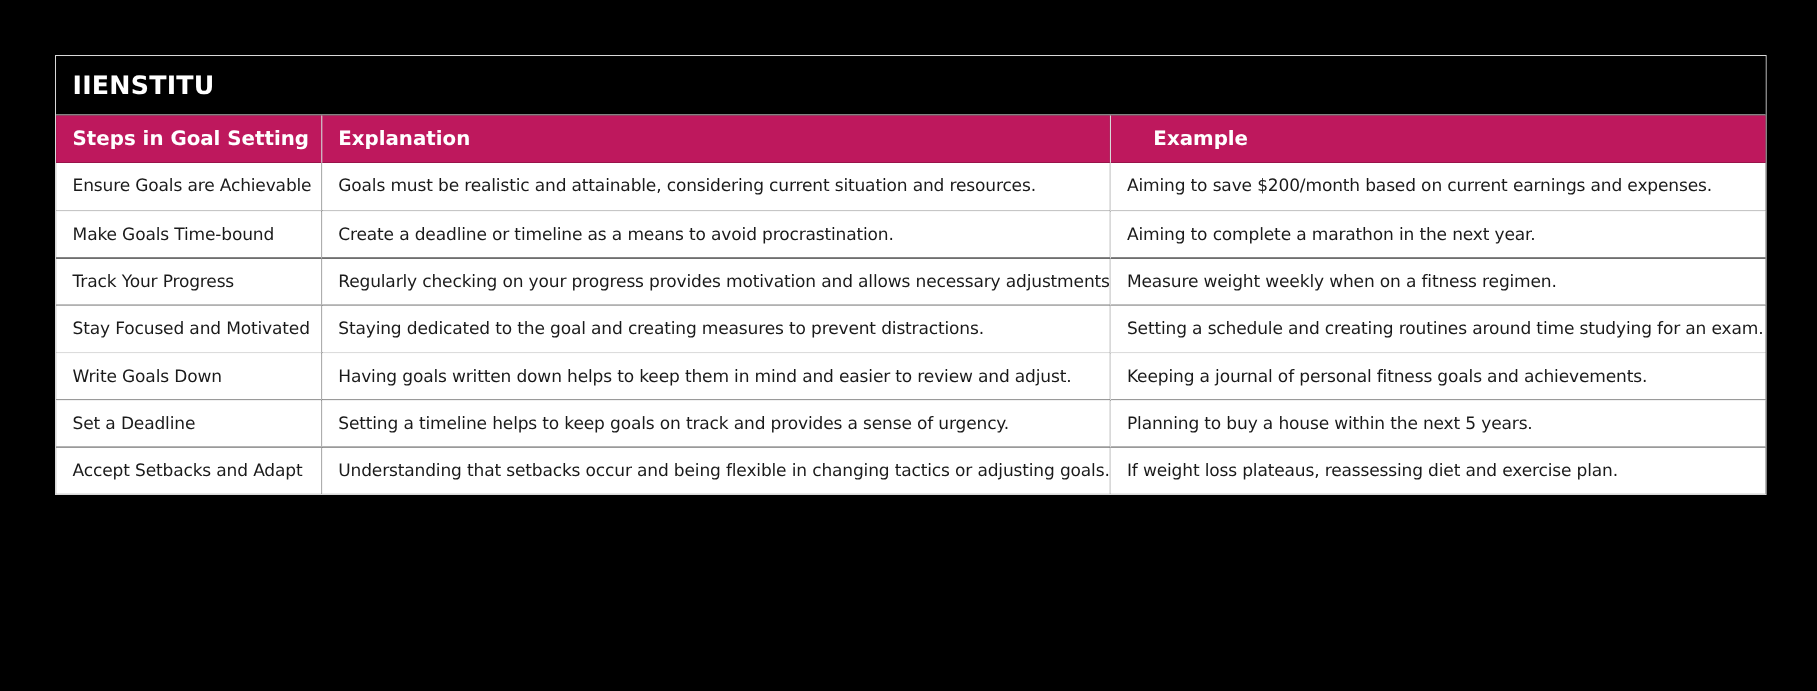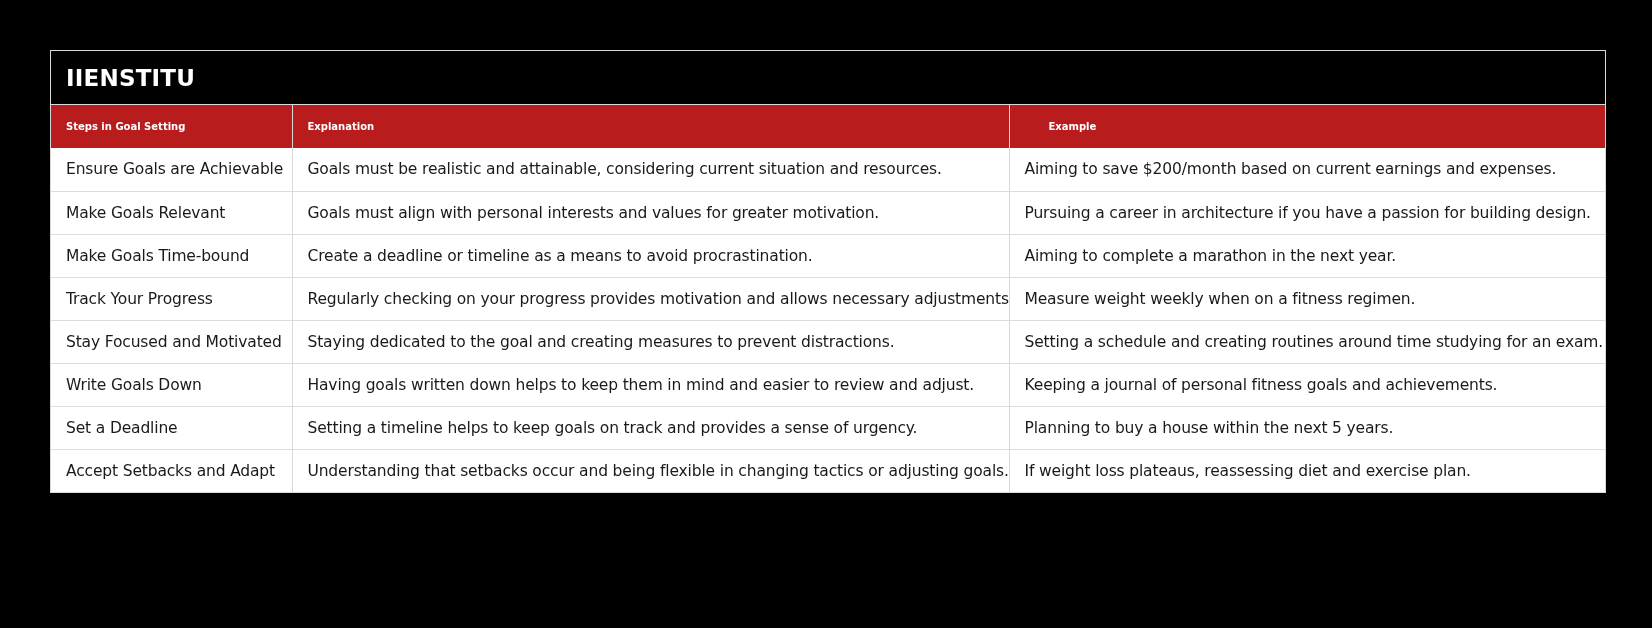--- a/index.html
+++ b/index.html
@@ -33,24 +33,24 @@
   }
   table {
     width: 100%;
     border-collapse: collapse;
     table-layout: fixed;
   }
   col.c1 { width: 241px; }
   col.c2 { width: 717px; }
   col.c3 { width: auto; }
   th {
-    background: #b91c1c;
+    background: #be185d;
     color: #fff;
     font-weight: bold;
-    font-size: 10px;
+    font-size: 18px;
     text-align: left;
     height: 43px;
     padding: 0 0 0 15px;
     border-right: 1px solid #d9d9d9;
     box-sizing: border-box;
     white-space: nowrap;
   }
   th:last-child { border-right: none; padding-left: 39px; }
   td {
     background: #fff;
@@ -86,25 +86,20 @@
         <th>Example</th>
       </tr>
     </thead>
     <tbody>
       <tr>
         <td>Ensure Goals are Achievable</td>
         <td>Goals must be realistic and attainable, considering current situation and resources.</td>
         <td>Aiming to save $200/month based on current earnings and expenses.</td>
       </tr>
       <tr>
-        <td>Make Goals Relevant</td>
-        <td>Goals must align with personal interests and values for greater motivation.</td>
-        <td>Pursuing a career in architecture if you have a passion for building design.</td>
-      </tr>
-      <tr>
         <td>Make Goals Time-bound</td>
         <td>Create a deadline or timeline as a means to avoid procrastination.</td>
         <td>Aiming to complete a marathon in the next year.</td>
       </tr>
       <tr>
         <td>Track Your Progress</td>
         <td>Regularly checking on your progress provides motivation and allows necessary adjustments.</td>
         <td>Measure weight weekly when on a fitness regimen.</td>
       </tr>
       <tr>

